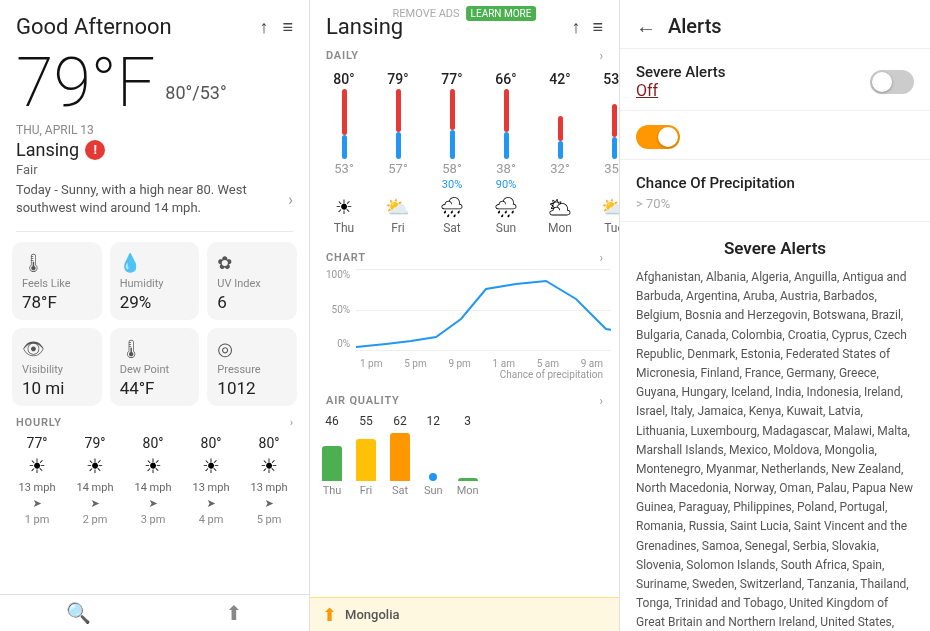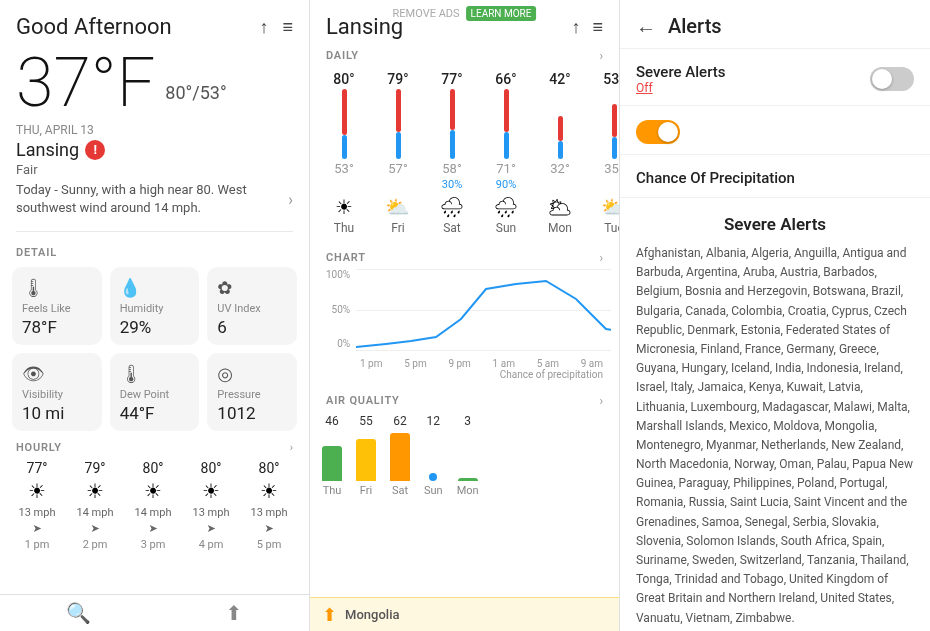--- a/index.html
+++ b/index.html
@@ -361,21 +361,21 @@
 
     .alert-row {
       display: flex;
       justify-content: space-between;
       align-items: center;
       padding: 14px 16px 10px;
       border-bottom: 1px solid #f0f0f0;
     }
     .alert-info {}
     .alert-name { font-size: 15px; font-weight: 500; color: #222; }
-    .alert-sub { font-size: 12px; color: #ef4444; text-decoration: underline; }
+    .alert-sub { font-size: 16px; color: #7f1d1d; text-decoration: underline; }
 
     .toggle {
       width: 44px;
       height: 24px;
       border-radius: 12px;
       position: relative;
       cursor: pointer;
     }
     .toggle-off { background: #ccc; }
     .toggle-on { background: #FF9800; }
@@ -420,42 +420,41 @@
 <div class="panel panel-left">
   <div class="left-header">
     <span class="left-header-title">Good Afternoon</span>
     <div class="left-header-icons">
       <span class="icon-btn">↑</span>
       <span class="icon-btn">≡</span>
     </div>
   </div>
 
   <div class="temp-main">
-    <span class="temp-big">37°F</span>
+    <span class="temp-big">79°F</span>
     <span class="temp-range">
       <span>80°</span><span>/</span><span>53°</span>
     </span>
   </div>
 
   <div class="date-loc">
     <div style="font-size:12px;color:#888;margin-bottom:2px;">THU, APRIL 13</div>
     <div class="loc-line">
       <span>Lansing</span>
       <span class="alert-dot">!</span>
     </div>
     <div style="font-size:13px;color:#666;margin-bottom:2px;">Fair</div>
     <div class="desc-row">
       <span class="forecast-desc">Today - Sunny, with a high near 80. West southwest wind around 14 mph.</span>
       <span class="forecast-arrow">›</span>
     </div>
   </div>
 
   <hr class="divider">
 
-  <div class="section-label">DETAIL</div>
 
   <div class="detail-grid">
     <div class="detail-card">
       <span class="detail-icon">🌡</span>
       <span class="detail-name">Feels Like</span>
       <span class="detail-value">78°F</span>
     </div>
     <div class="detail-card">
       <span class="detail-icon">💧</span>
       <span class="detail-name">Humidity</span>
@@ -592,21 +591,21 @@
       <span class="daily-wicon">🌧</span>
       <span class="daily-day">Sat</span>
     </div>
 
     <div class="daily-item">
       <span class="daily-high">66°</span>
       <div class="daily-bar-container">
         <div class="daily-bar daily-bar-high" style="height:45px;"></div>
         <div class="daily-bar daily-bar-low" style="height:28px;"></div>
       </div>
-      <span class="daily-low">71°</span>
+      <span class="daily-low">38°</span>
       <span class="daily-precip" style="color:#2196F3;font-size:11px;">90%</span>
       <span class="daily-wicon">🌧</span>
       <span class="daily-day">Sun</span>
     </div>
 
     <div class="daily-item">
       <span class="daily-high">42°</span>
       <div class="daily-bar-container">
         <div class="daily-bar daily-bar-high" style="height:25px;"></div>
         <div class="daily-bar daily-bar-low" style="height:18px;"></div>
@@ -732,19 +731,20 @@
   </div>
 
   <div class="alert-row">
     <div class="toggle toggle-on">
       <div class="toggle-knob"></div>
     </div>
   </div>
 
   <div class="precip-row">
     <div class="precip-title">Chance Of Precipitation</div>
+    <div class="precip-value">&gt; 70%</div>
   </div>
 
   <div class="severe-list-section">
     <div class="severe-list-title">Severe Alerts</div>
     <div class="severe-list-text">Afghanistan, Albania, Algeria, Anguilla, Antigua and Barbuda, Argentina, Aruba, Austria, Barbados, Belgium, Bosnia and Herzegovin, Botswana, Brazil, Bulgaria, Canada, Colombia, Croatia, Cyprus, Czech Republic, Denmark, Estonia, Federated States of Micronesia, Finland, France, Germany, Greece, Guyana, Hungary, Iceland, India, Indonesia, Ireland, Israel, Italy, Jamaica, Kenya, Kuwait, Latvia, Lithuania, Luxembourg, Madagascar, Malawi, Malta, Marshall Islands, Mexico, Moldova, Mongolia, Montenegro, Myanmar, Netherlands, New Zealand, North Macedonia, Norway, Oman, Palau, Papua New Guinea, Paraguay, Philippines, Poland, Portugal, Romania, Russia, Saint Lucia, Saint Vincent and the Grenadines, Samoa, Senegal, Serbia, Slovakia, Slovenia, Solomon Islands, South Africa, Spain, Suriname, Sweden, Switzerland, Tanzania, Thailand, Tonga, Trinidad and Tobago, United Kingdom of Great Britain and Northern Ireland, United States, Vanuatu, Vietnam, Zimbabwe.</div>
   </div>
 </div>
 
 </body></html>

